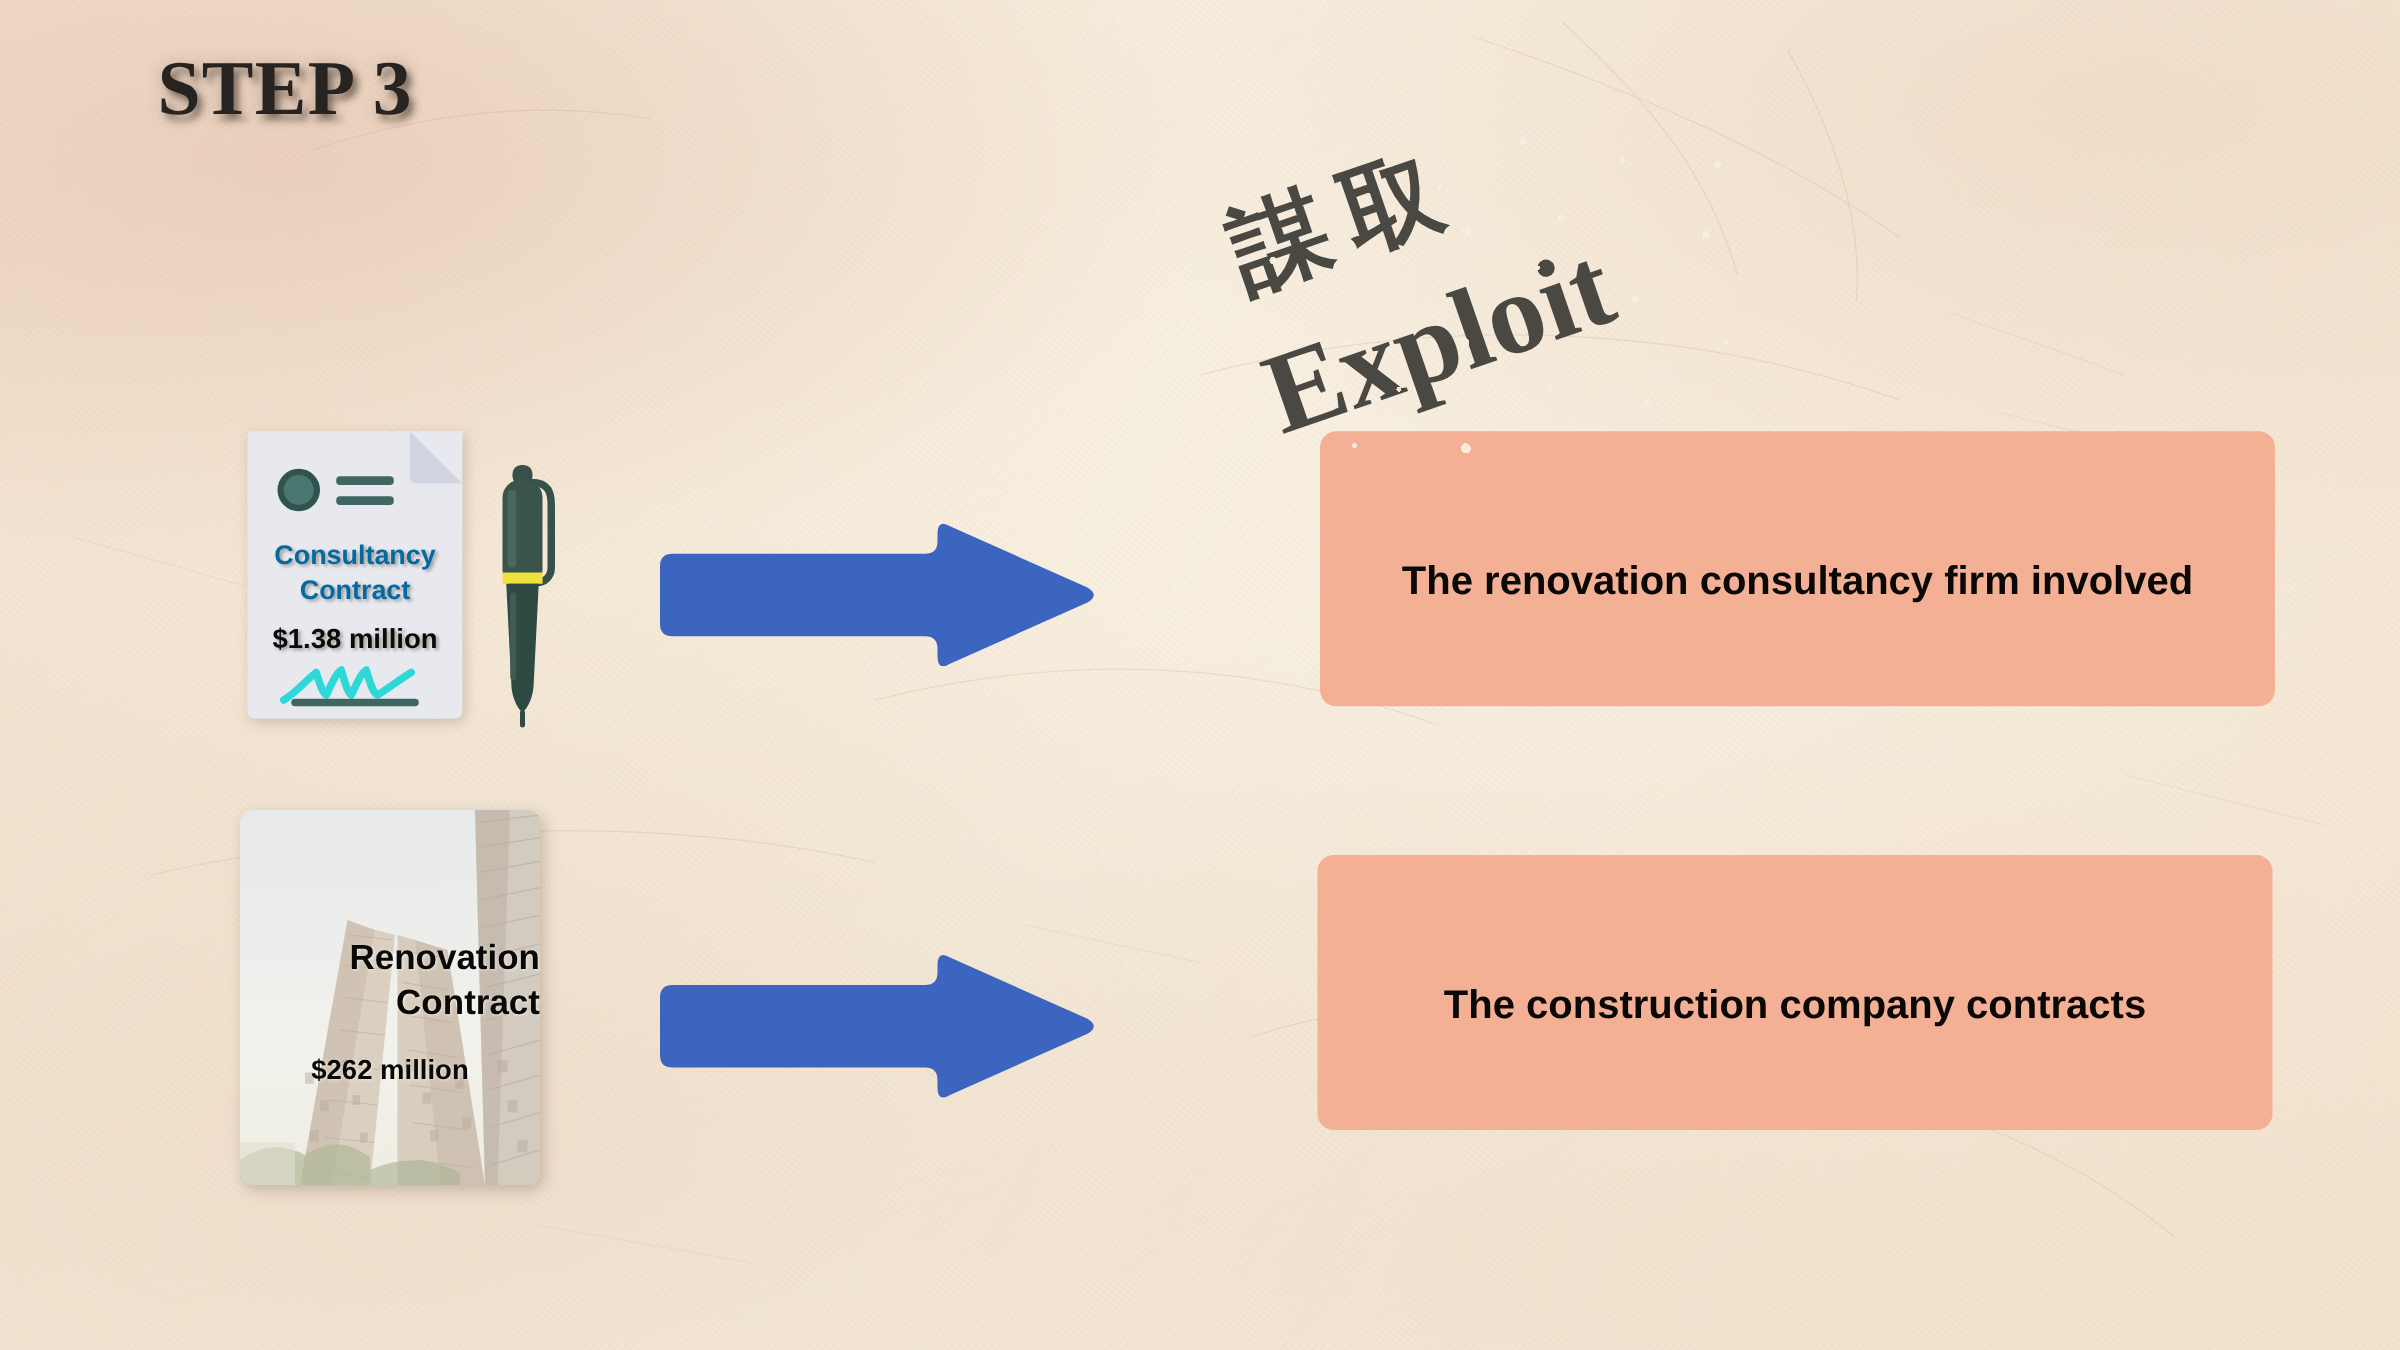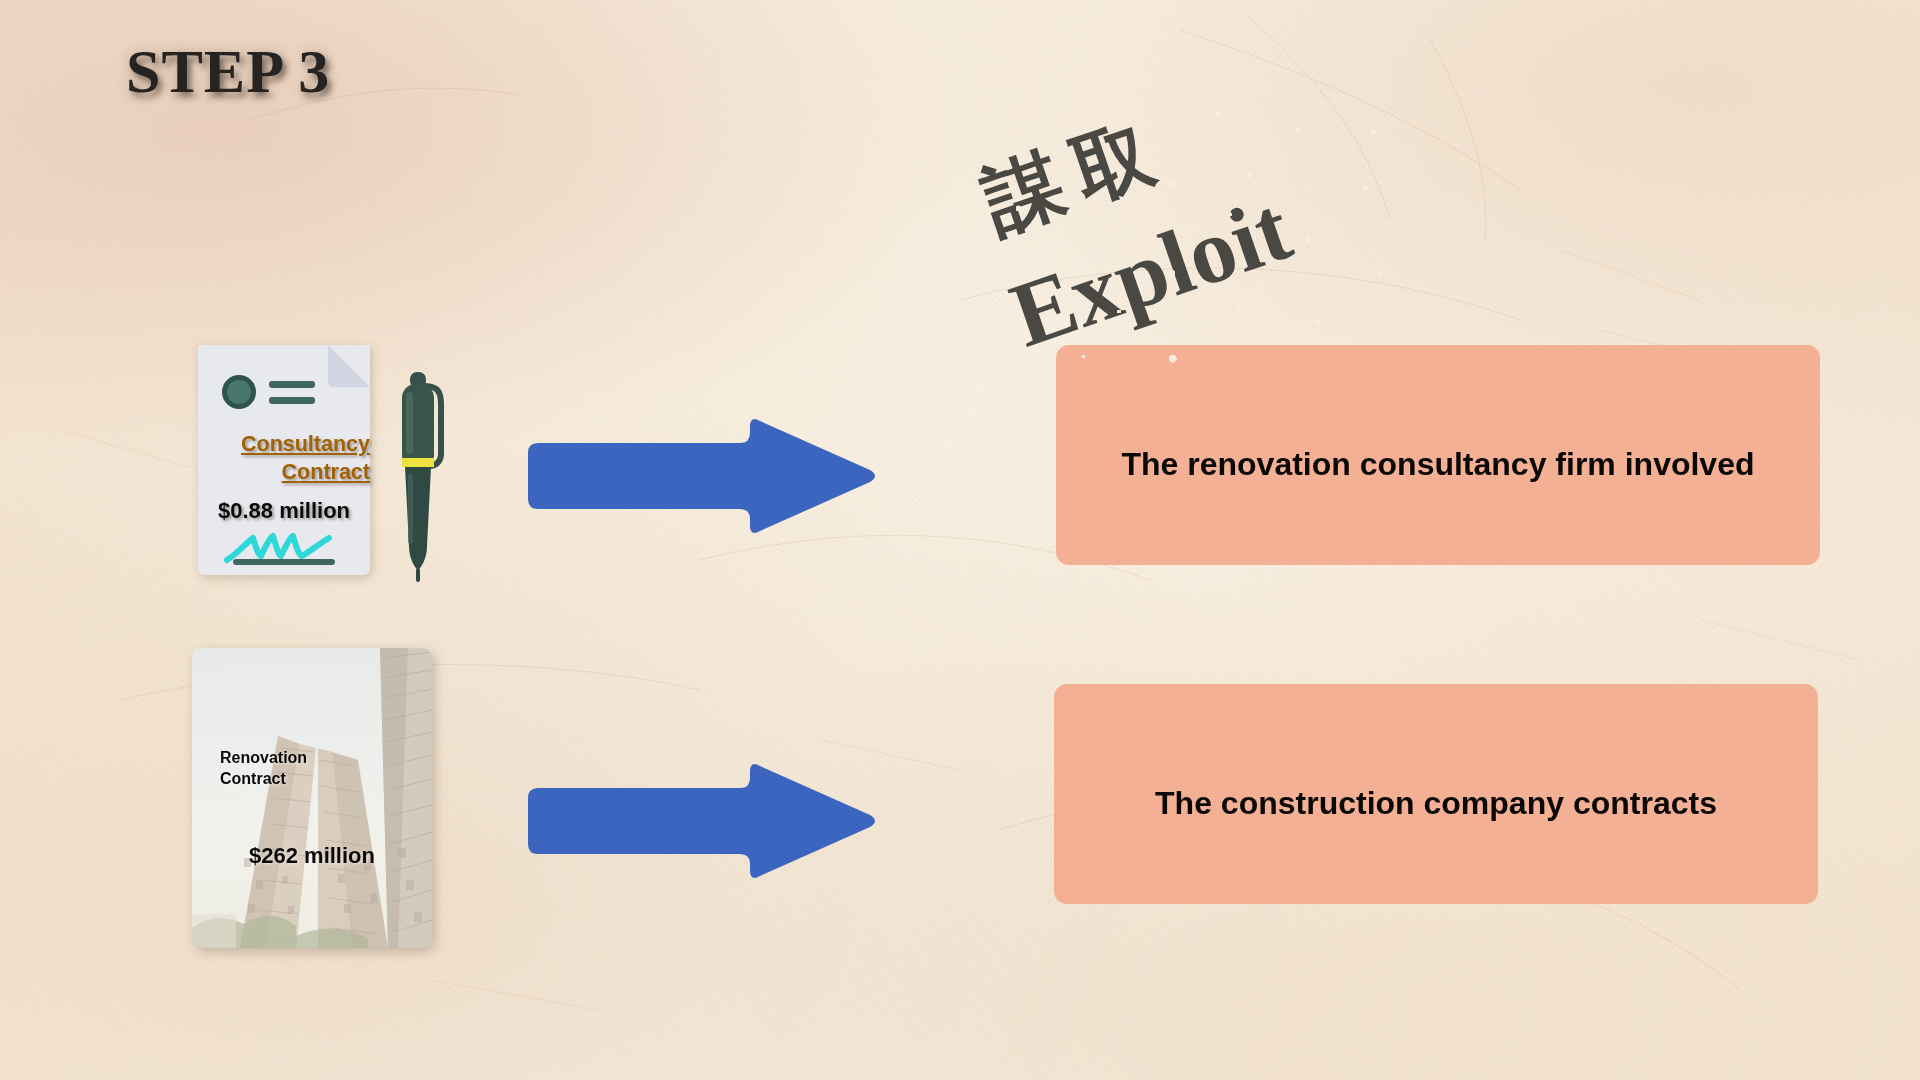--- a/index.html
+++ b/index.html
@@ -65,25 +65,24 @@
     border-bottom-left-radius:5px;
   }
   #doc-icon-row{position:absolute;left:24px;top:30px;display:flex;align-items:center;gap:13px;}
   #doc-circle{
     width:34px;height:34px;border-radius:50%;
     background:#4a7670;border:5px solid #2f544e;box-sizing:border-box;
   }
   #doc-lines{display:flex;flex-direction:column;gap:9px;}
   #doc-lines span{display:block;width:46px;height:7px;border-radius:3px;background:#3f6660;}
   #doc-title{
-    position:absolute;left:0;right:0;top:86px;text-align:right;
-    font-family:"Liberation Sans Narrow","Liberation Sans",sans-serif;
-    font-size:21.5px;font-weight:700;line-height:1.28;color:#a16207;
+    position:absolute;left:0;right:0;top:86px;text-align:center;
+    font-family:"Liberation Sans Narrow","Liberation Sans",sans-serif;
+    font-size:21.5px;font-weight:700;line-height:1.28;color:#0369a1;
     text-shadow:2px 2px 3px rgba(70,55,45,.45);
-    text-decoration:underline;
   }
   #doc-amount{
     position:absolute;left:0;right:0;top:153px;text-align:center;
     font-family:"Liberation Sans Narrow","Liberation Sans",sans-serif;
     font-size:22px;font-weight:700;color:#0b0a09;
     text-shadow:2px 2px 3px rgba(70,55,45,.45);
   }
   #doc-sign{position:absolute;left:25px;top:183px;width:124px;height:40px;}
 
   
@@ -95,25 +94,24 @@
     border-radius:10px;overflow:hidden;
     filter:drop-shadow(3px 4px 6px rgba(90,70,55,.28));
   }
   #photo-card .sky{
     position:absolute;inset:0;
     background:linear-gradient(178deg,#dfe6ea 0%,#e7ecee 38%,#eef1ef 62%,#e9eadf 100%);
   }
   #photo-card svg.bld{position:absolute;inset:0;width:100%;height:100%;}
   #photo-wash{position:absolute;inset:0;background:rgba(248,243,232,.34);}
   #photo-title{
-    position:absolute;left:0;right:0;top:100px;text-align:left;
-    font-family:"Liberation Sans Narrow","Liberation Sans",sans-serif;
-    font-size:16px;font-weight:700;line-height:1.3;color:#0a0908;
+    position:absolute;left:0;right:0;top:100px;text-align:right;
+    font-family:"Liberation Sans Narrow","Liberation Sans",sans-serif;
+    font-size:28px;font-weight:700;line-height:1.3;color:#0a0908;
     text-shadow:1px 1px 3px rgba(255,255,255,.55);
-    margin-left:28px;
   }
   #photo-amount{
     position:absolute;left:0;right:0;top:175px;text-align:center;
     font-family:"Liberation Sans Narrow","Liberation Sans",sans-serif;
     font-size:22px;font-weight:700;color:#0a0908;
     text-shadow:1px 1px 3px rgba(255,255,255,.55);
     margin-top:20px;
   }
 
   
@@ -223,21 +221,21 @@
       <div id="doc-circle"></div>
       <div id="doc-lines">
         <span></span>
           <span></span>
       </div>
     </div>
     <div id="doc-title">
       <div>Consultancy</div>
       <div>Contract</div>
     </div>
-    <div id="doc-amount">$0.88 million</div>
+    <div id="doc-amount">$1.38 million</div>
     <svg id="doc-sign" viewBox="0 0 124 40">
       <path d="M4 32 C14 26 22 16 30 10 C33 20 35 26 38 28 C42 20 46 10 50 8 C53 18 55 26 58 28 C62 20 66 10 70 8 C73 18 75 26 79 28 C86 24 96 16 106 10" fill="none" stroke="#2fd8d8" stroke-width="6" stroke-linecap="round" stroke-linejoin="round"></path>
       <rect x="10" y="31" width="102" height="6" rx="3" fill="#3f6660"></rect>
     </svg>
   </div>
 
   <svg id="pen" viewBox="0 0 68 215">
 
     <path d="M40 16 C54 16 56 24 56 34 L56 84 C56 92 50 96 45 96" fill="none" stroke="#375049" stroke-width="6" stroke-linecap="round"></path>
 

